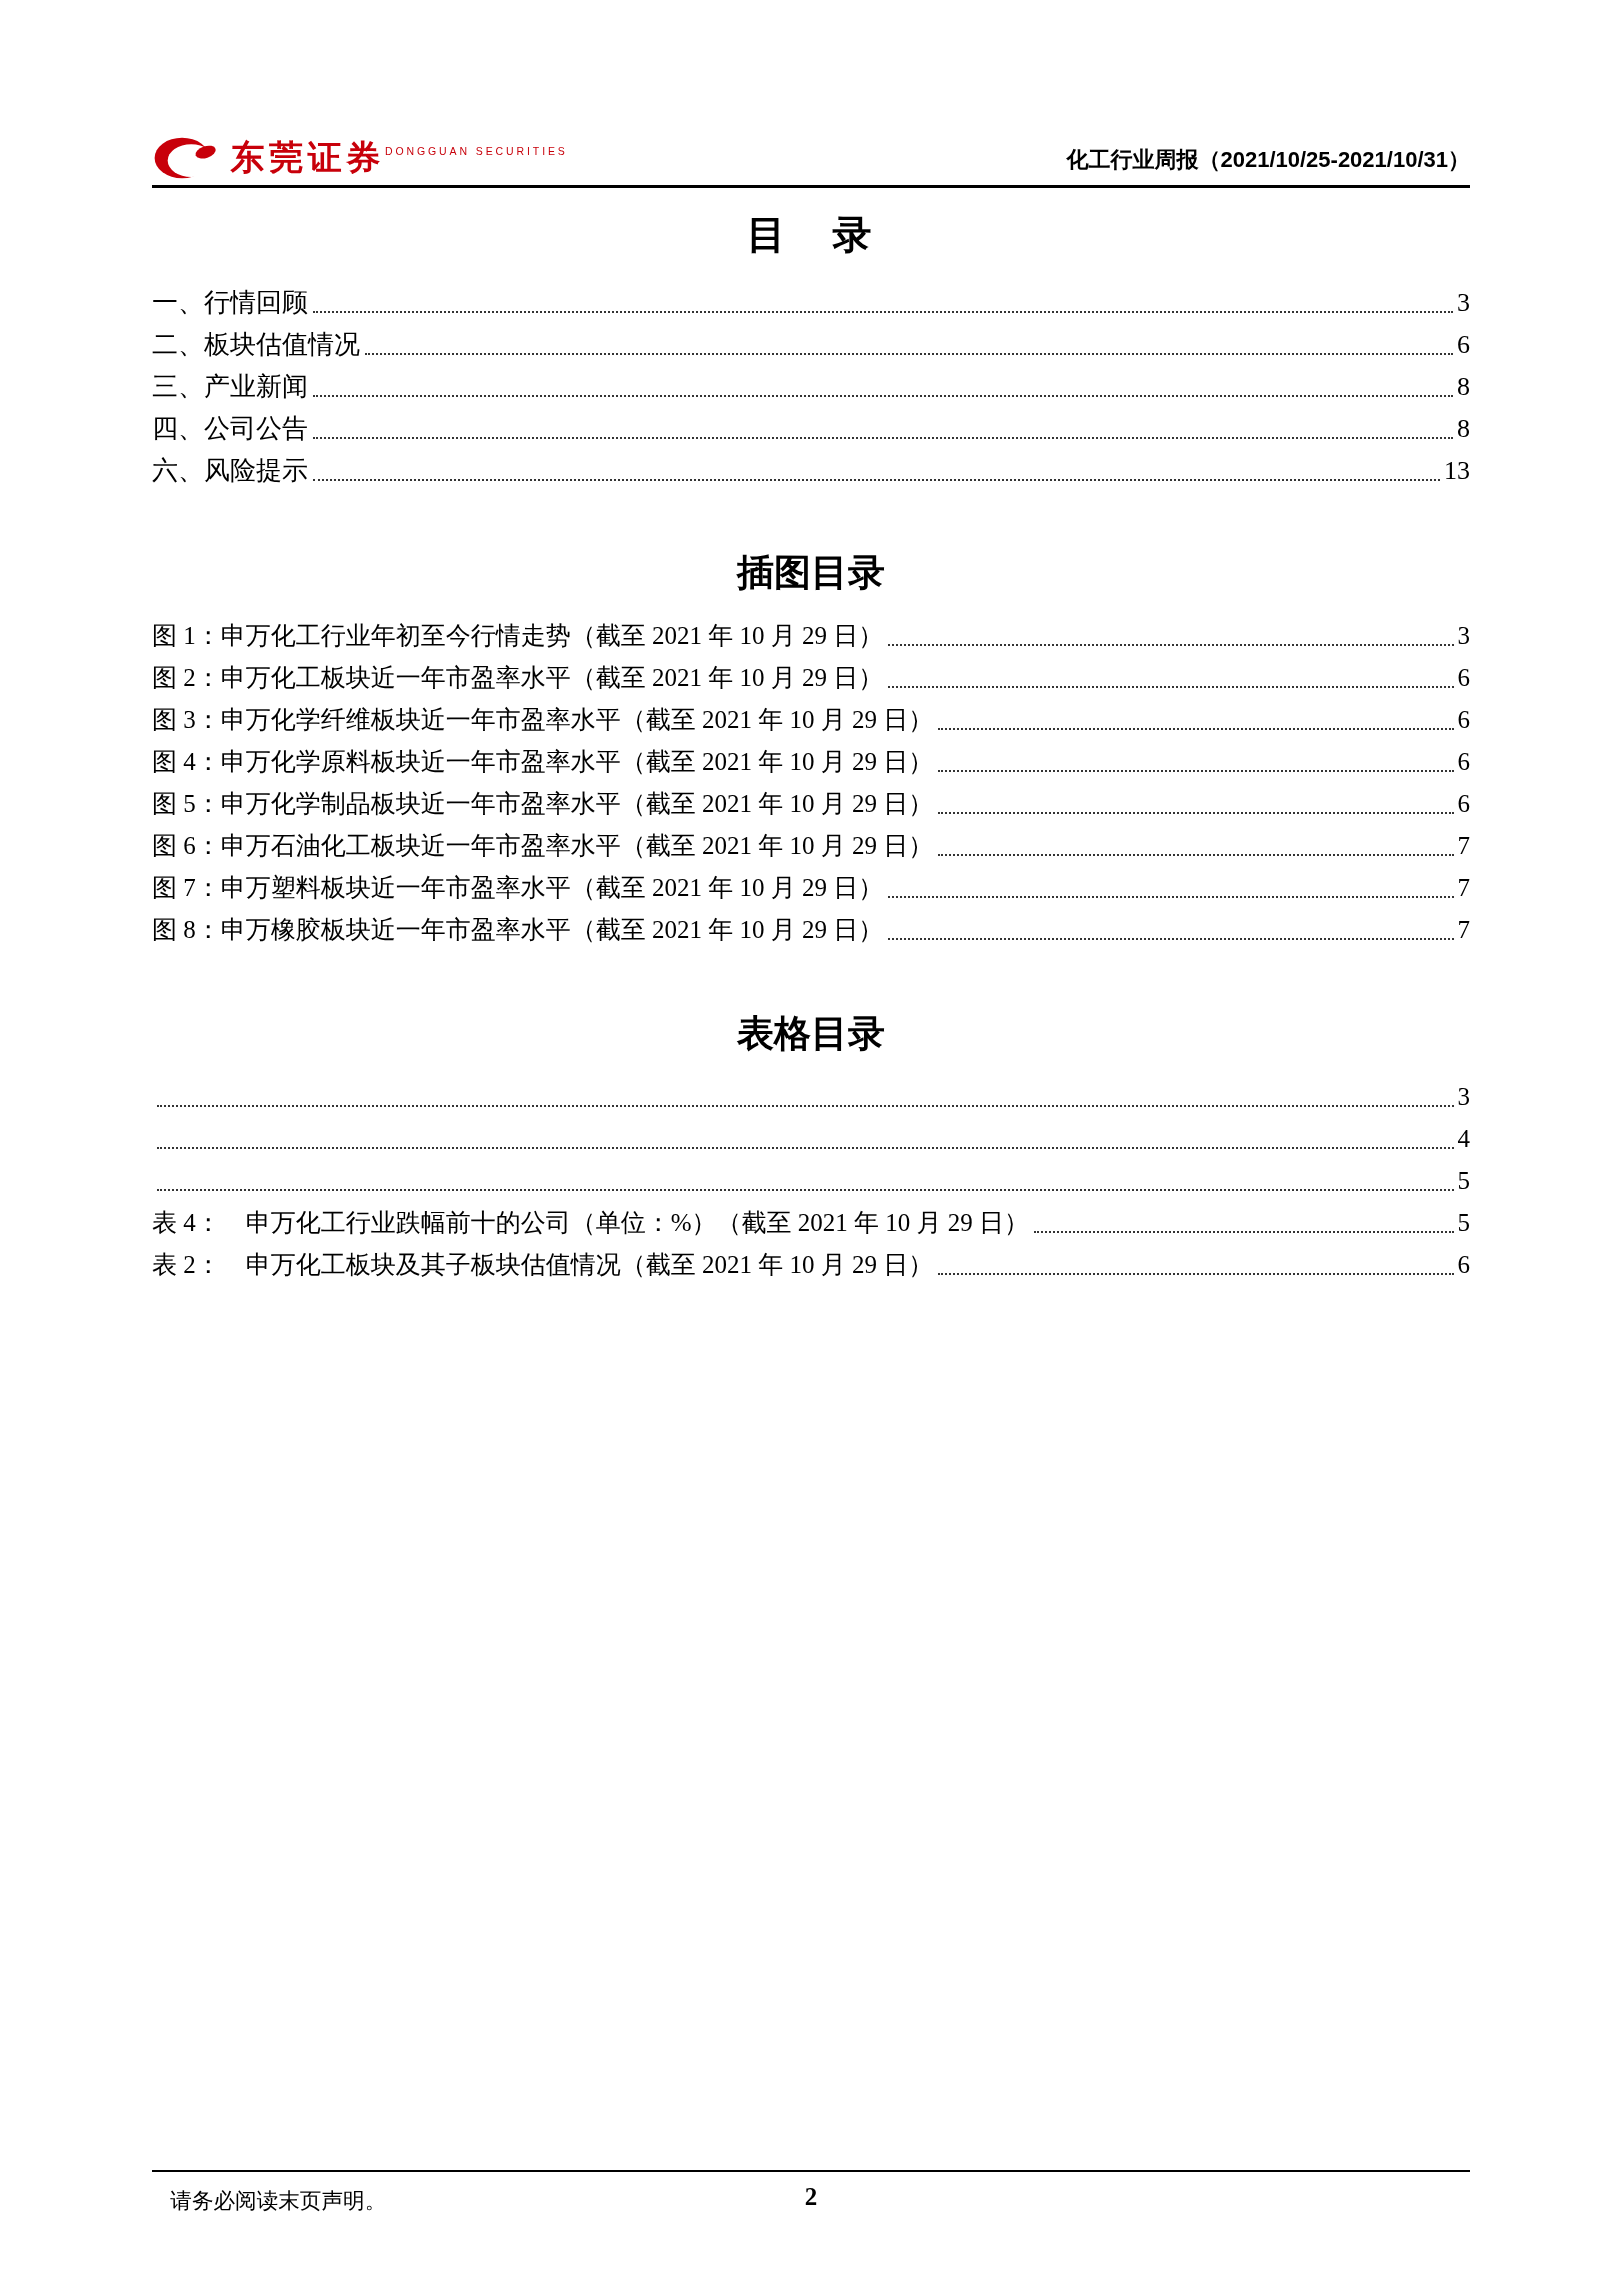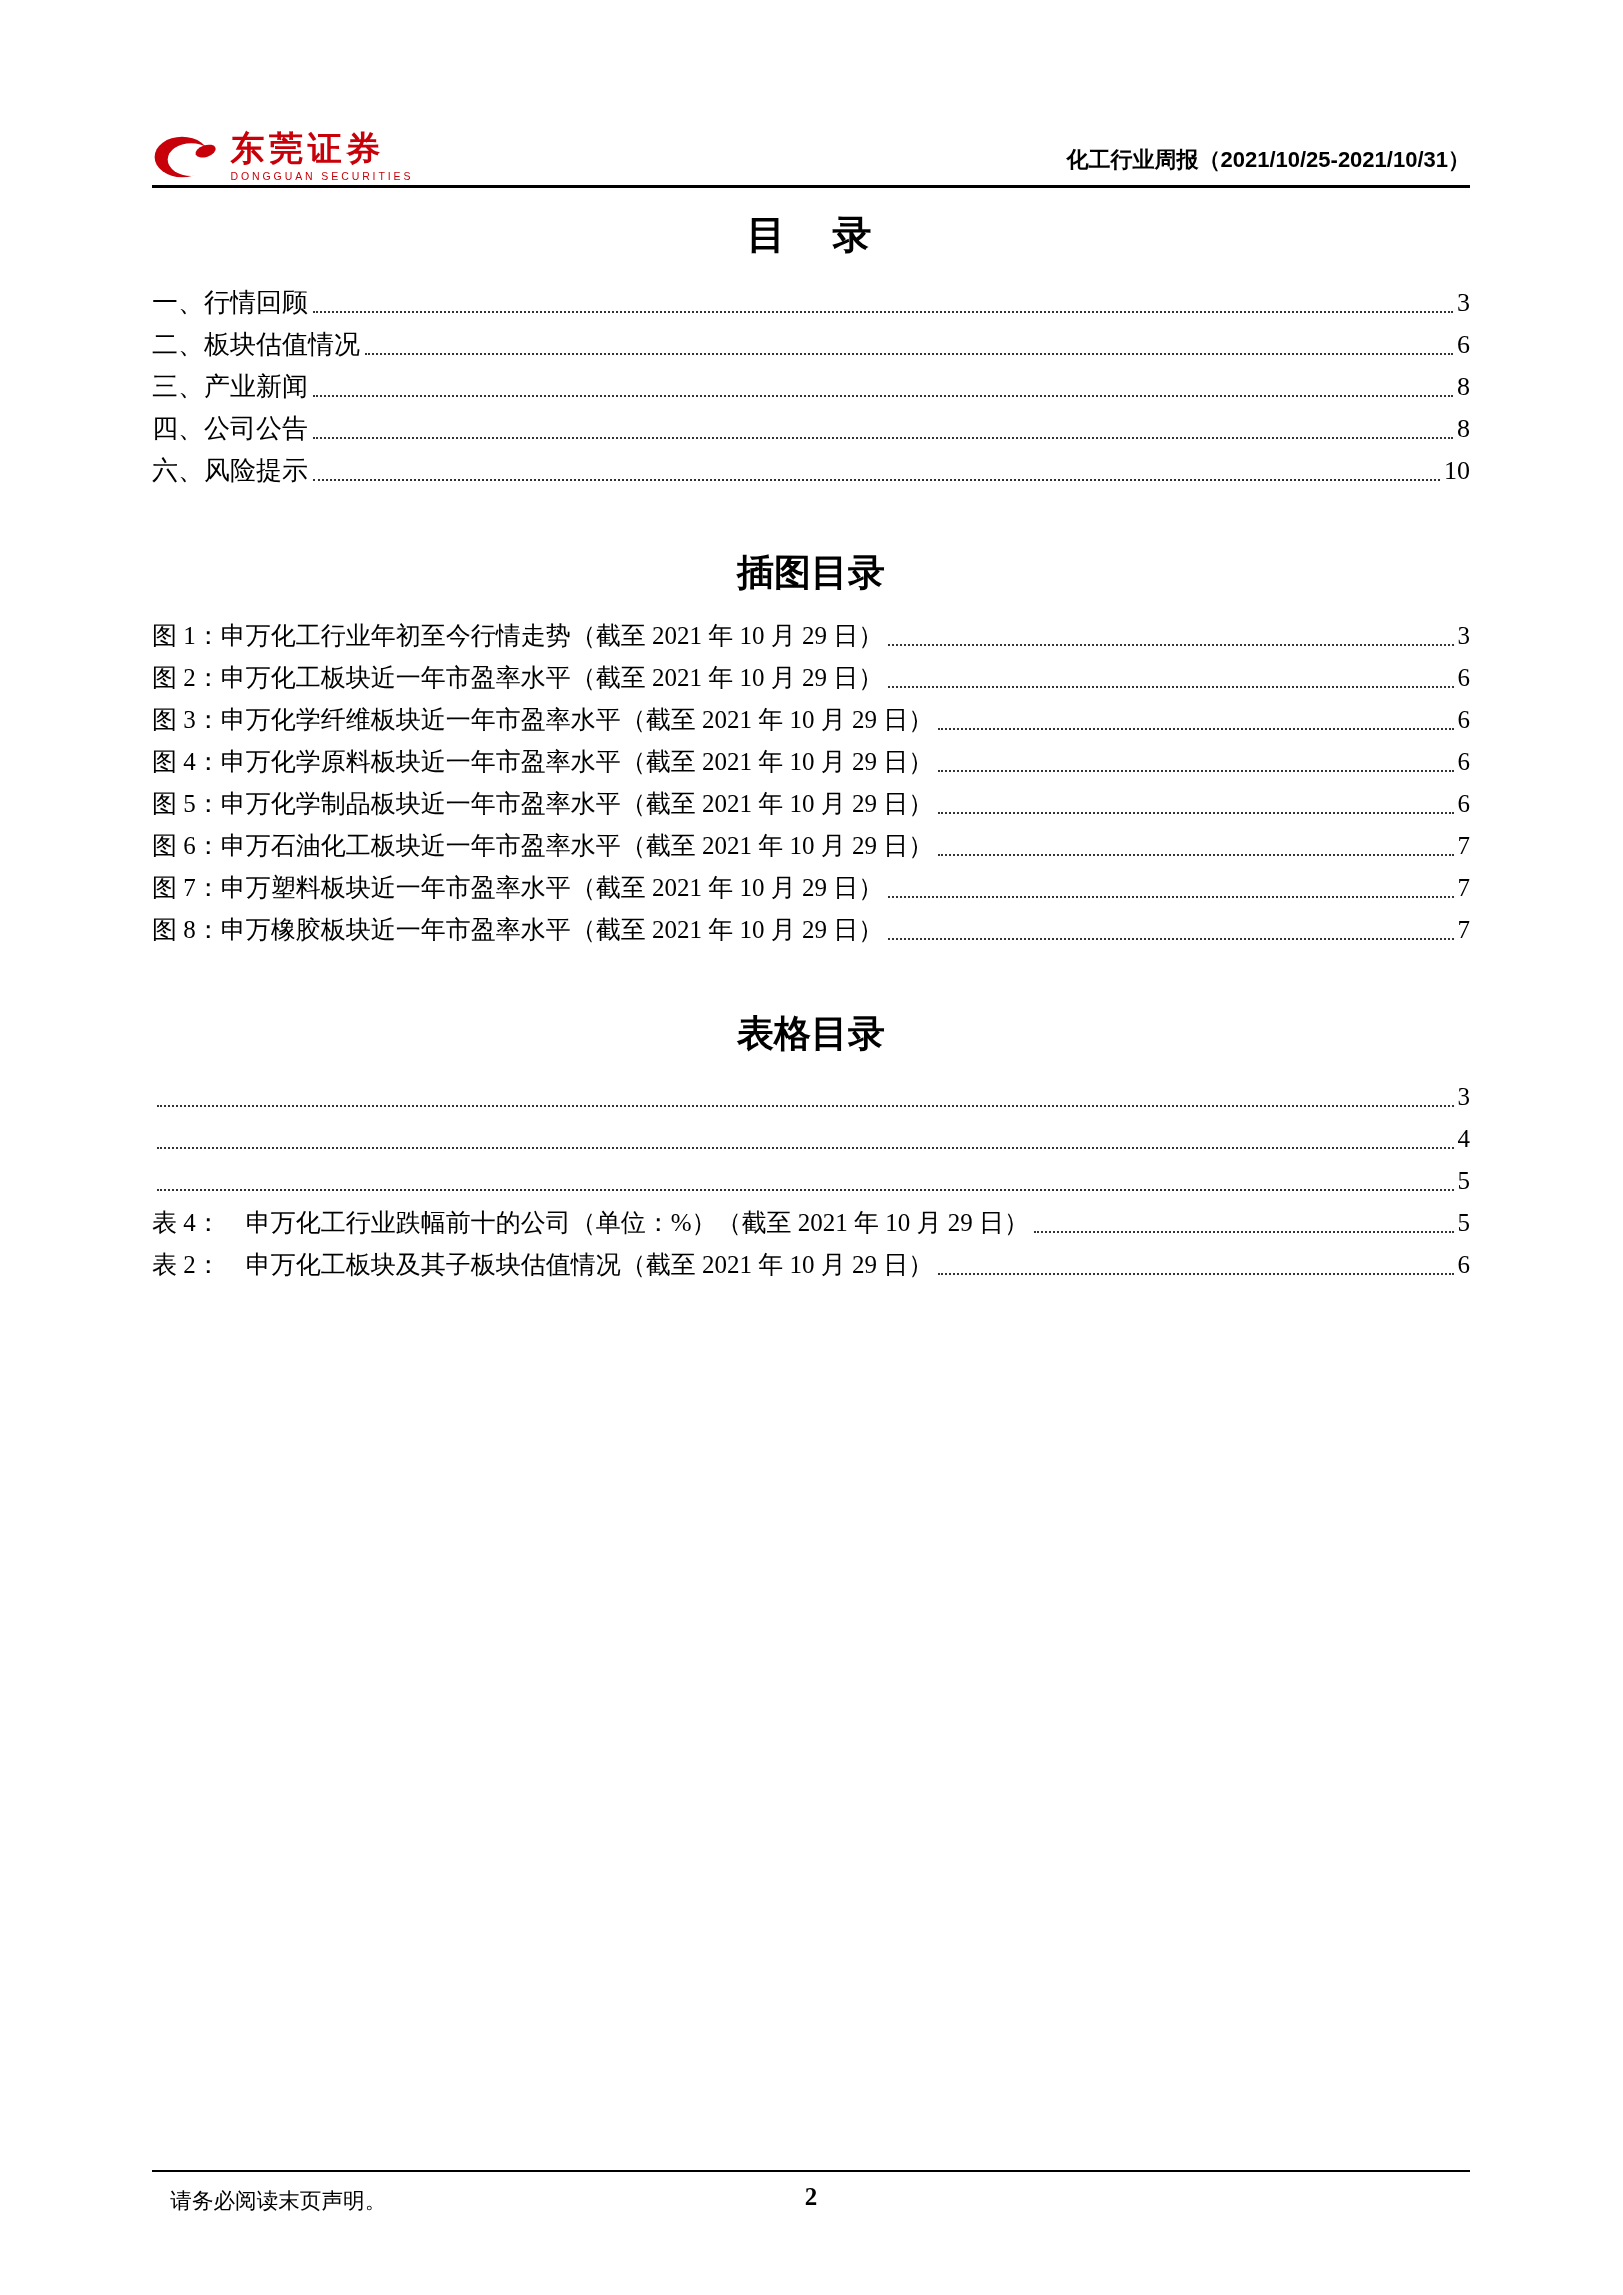--- a/index.html
+++ b/index.html
@@ -14,21 +14,21 @@
     color:#000;
   }
 
   
   .header {
     position:absolute; left:152px; width:1318px; top:110px; height:75px;
     display:flex; justify-content:space-between; align-items:flex-end;
   }
   .logo { display:flex; align-items:center; gap:10.5px; margin-bottom:3.9px; }
   .logo-icon svg { display:block; }
-  .logo-text { display:flex; flex-direction:column; line-height:1; }
+  .logo-text { display:flex; flex-direction:row; line-height:1; }
   .brand-cn {
     font-size:34px; font-weight:bold; color:#c8000a;
     letter-spacing:4.6px; font-family:"Liberation Serif","DejaVu Serif",serif;
   }
   .brand-en {
     font-size:10.5px; color:#c8000a; letter-spacing:2.9px; margin-top:4.6px;
     font-family:"Liberation Sans","DejaVu Sans",sans-serif;
   }
   .report-title {
     font-family:"Liberation Sans","DejaVu Sans",sans-serif;
@@ -131,21 +131,21 @@
         <div class="toc-row">
           <span class="toc-label">四、公司公告</span>
           <span class="dots"></span>
           <span class="toc-page">8</span>
         </div>
 
 
         <div class="toc-row">
           <span class="toc-label">六、风险提示</span>
           <span class="dots"></span>
-          <span class="toc-page">10</span>
+          <span class="toc-page">13</span>
         </div>
       </div>
 
     <div class="section-title fig-title">插图目录</div>
 
     <div class="toc-list">
 
         <div class="toc-row">
           <span class="toc-label">图 1：申万化工行业年初至今行情走势（截至 2021 年 10 月 29 日）</span>
           <span class="dots"></span>

